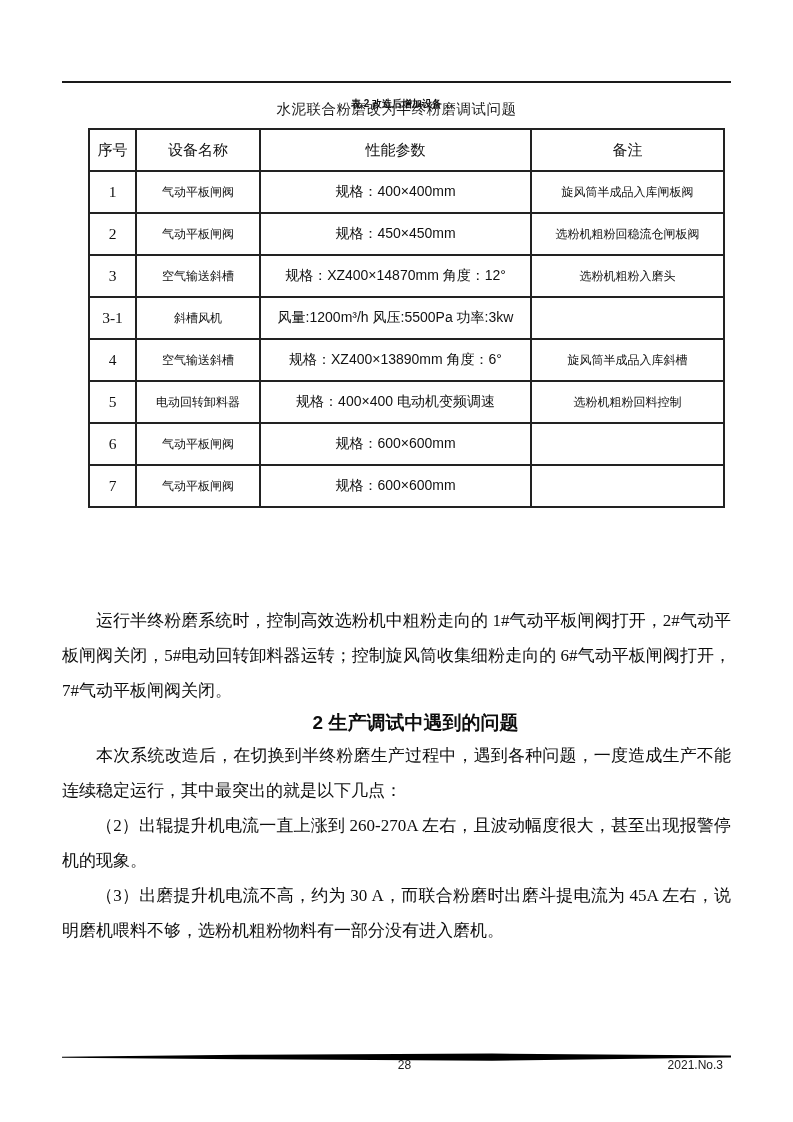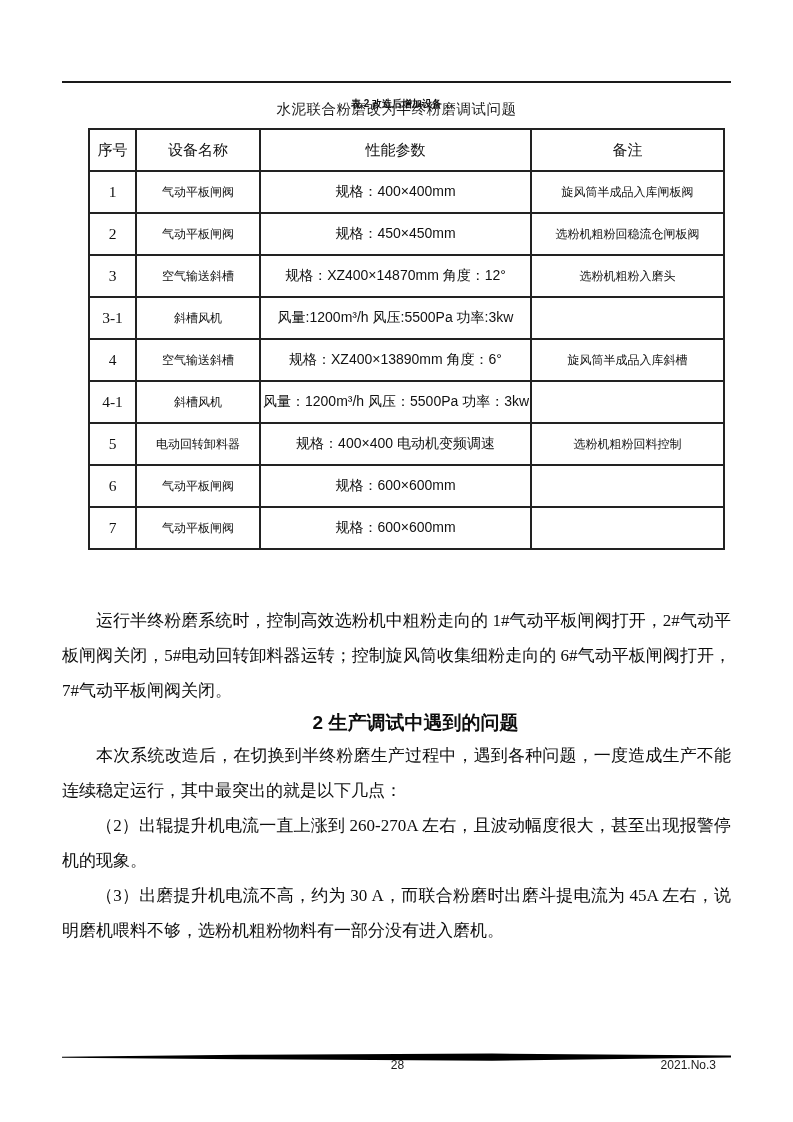--- a/index.html
+++ b/index.html
@@ -85,21 +85,21 @@
     margin: 10px 0 4px 0;
     text-indent: 0;
     text-align: left;
   }
   .footer-bar {
     position: absolute;
     top: 1048px; left: 62px; width: 669px; height: 9px;
   }
   .footer-text {
     position: absolute;
-    top: 1058px; left: 63px; width: 669px; height: 18px;
+    top: 1058px; left: 70px; width: 669px; height: 18px;
     font-family: "Liberation Sans", sans-serif;
     font-size: 12px;
     color: #1a1a1a;
   }
   .page-number {
     position: absolute;
     left: 50%; transform: translateX(-50%);
     top: 0;
   }
   .issue-number {
@@ -155,26 +155,20 @@
       <td class="params-cell">风量:1200m³/h  风压:5500Pa 功率:3kw</td>
       <td class="note-cell"></td>
     </tr>
     <tr>
       <td class="no-cell">4</td>
       <td class="name-cell">空气输送斜槽</td>
       <td class="params-cell">规格：XZ400×13890mm 角度：6°</td>
       <td class="note-cell">旋风筒半成品入库斜槽</td>
     </tr>
     <tr>
-      <td class="no-cell">4-1</td>
-      <td class="name-cell">斜槽风机</td>
-      <td class="params-cell">风量：1200m³/h 风压：5500Pa 功率：3kw</td>
-      <td class="note-cell"></td>
-    </tr>
-    <tr>
       <td class="no-cell">5</td>
       <td class="name-cell">电动回转卸料器</td>
       <td class="params-cell">规格：400×400 电动机变频调速</td>
       <td class="note-cell">选粉机粗粉回料控制</td>
     </tr>
     <tr>
       <td class="no-cell">6</td>
       <td class="name-cell">气动平板闸阀</td>
       <td class="params-cell">规格：600×600mm</td>
       <td class="note-cell"></td>

